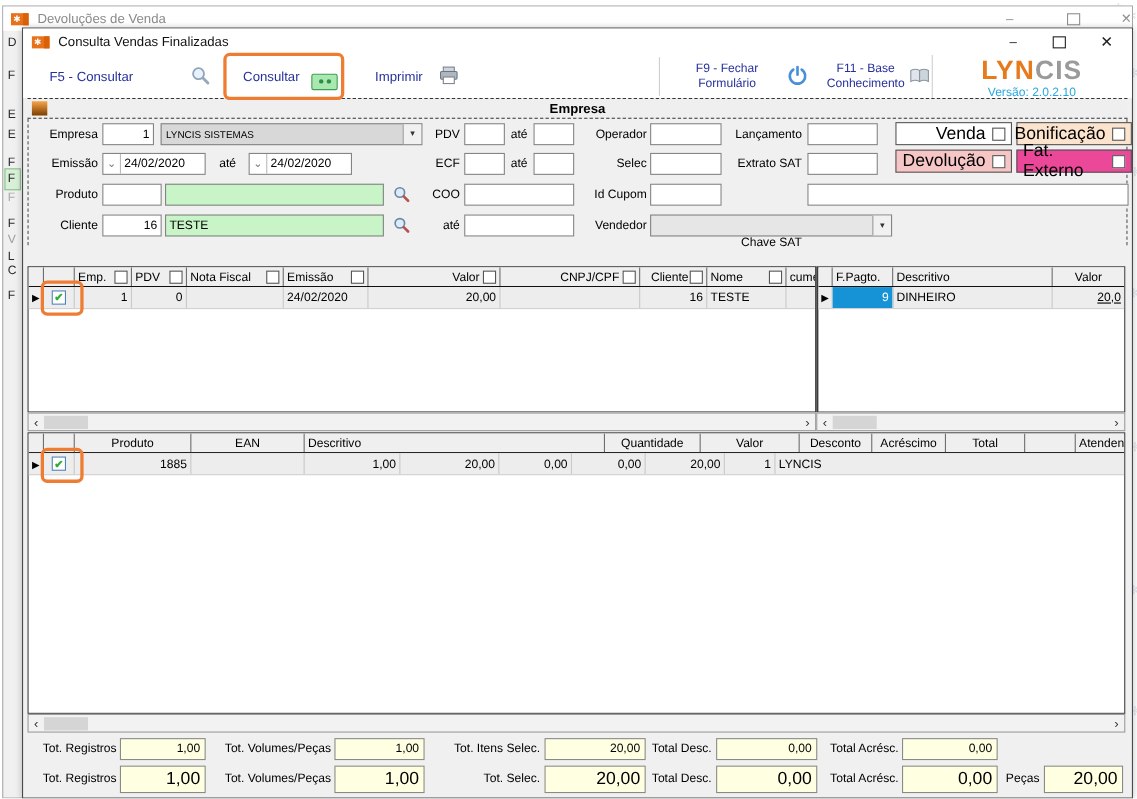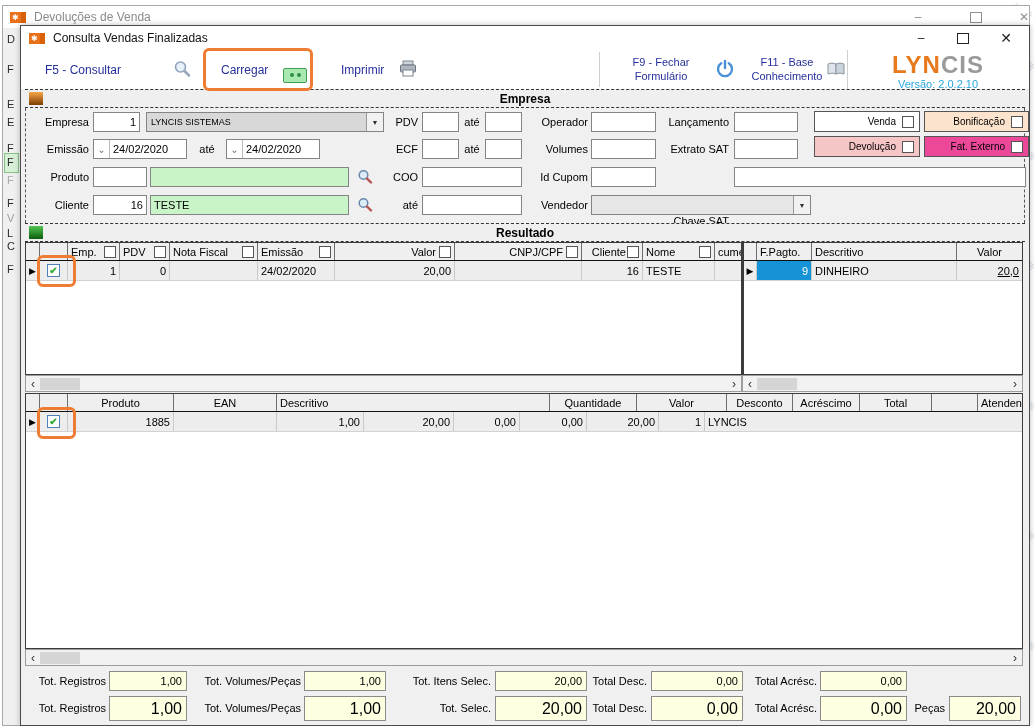--- a/index.html
+++ b/index.html
@@ -32,21 +32,21 @@
   .grad{position:absolute;left:4px;top:2px;width:14px;height:13px;}
   .groupside{position:absolute;left:4px;width:1000px;border-left:1px dashed #555;border-right:1px dashed #555;box-sizing:border-box;pointer-events:none;}
   
   .lbl{position:absolute;font-size:11px;display:flex;align-items:center;justify-content:flex-end;white-space:nowrap;height:20px;}
   .in{position:absolute;background:#fff;border:1px solid #848484;font-size:11px;display:flex;align-items:center;padding:0 3px;box-sizing:border-box;height:20px;}
   .num{justify-content:flex-end;}
   .green{background:#c8f4c8;}
   .combo{position:absolute;border:1px solid #848484;background:#d8d8d8;display:flex;align-items:center;box-sizing:border-box;height:20px;font-size:9px;padding-left:4px;}
   .combobtn{margin-left:auto;width:17px;height:100%;background:#f1f1f1;border-left:1px solid #999;display:flex;align-items:center;justify-content:center;font-size:7px;color:#333;box-sizing:border-box;}
   .datechev{width:15px;height:100%;border-right:1px solid #bbb;display:flex;align-items:center;justify-content:center;color:#777;font-size:10px;flex:none;}
-  .cbgroup{position:absolute;height:21px;border:1px solid #555;display:flex;align-items:center;justify-content:flex-end;gap:6px;font-size:10px;padding:0 5px;box-sizing:border-box;}
+  .cbgroup{position:absolute;height:21px;border:1px solid #555;display:flex;align-items:center;justify-content:flex-end;gap:6px;font-size:16px;padding:0 5px;box-sizing:border-box;}
   .cb{width:12px;height:12px;background:#fff;border:1px solid #555;box-sizing:border-box;flex:none;}
   .mag{position:absolute;width:17px;height:17px;}
   
   .grid{position:absolute;background:#fff;border:1px solid #3c3c3c;box-sizing:border-box;overflow:hidden;}
   .ghead{display:flex;height:18px;background:#efefef;border-bottom:1px solid #101010;box-sizing:border-box;}
   .ghead>div{border-right:1px solid #6e6e6e;box-sizing:border-box;font-size:11px;display:flex;align-items:center;padding:0 3px;gap:3px;flex:none;overflow:hidden;white-space:nowrap;}
   .grow{display:flex;height:19px;background:#ededed;border-bottom:1px solid #d2d2d2;}
   .grow>div{border-right:1px solid #c9c9c9;box-sizing:border-box;font-size:11px;display:flex;align-items:center;padding:0 3px;flex:none;overflow:hidden;white-space:nowrap;}
   .ar{justify-content:flex-end;}
   .ac{justify-content:center;}
@@ -121,21 +121,21 @@
     <span class="winbtn" style="left:975px;top:4px;color:#222;font-size:14px;">✕</span>
 
     <div class="toolbar">
       <span class="tbtxt navy" style="left:24px;">F5 - Consultar</span>
       <span class="abs" style="left:152px;top:10px;">
         <svg width="18" height="18" viewBox="0 0 18 18">
             <circle cx="7.5" cy="7" r="5" fill="#e9f1fa" stroke="#8fa3bd" stroke-width="1.6"></circle>
             <line x1="11.5" y1="11" x2="16" y2="15.5" stroke="#9aa7b8" stroke-width="2.6" stroke-linecap="round"></line>
           </svg>
       </span>
-      <span class="tbtxt navy" style="left:200px;">Carregar</span>
+      <span class="tbtxt navy" style="left:200px;">Consultar</span>
       <span class="abs" style="left:262px;top:13px;"><span class="money">
             <i></i>
             <i></i>
           </span></span>
       <span class="tbtxt navy" style="left:320px;">Imprimir</span>
       <span class="abs" style="left:378px;top:10px;">
         <svg width="18" height="17" viewBox="0 0 18 17">
             <rect x="4" y="1" width="10" height="4" fill="#cfd6dd" stroke="#7b858f"></rect>
             <rect x="1.5" y="5" width="15" height="7" rx="1" fill="#aeb6bf" stroke="#6d767f"></rect>
             <rect x="4" y="10" width="10" height="6" fill="#fff" stroke="#7b858f"></rect>
@@ -200,21 +200,21 @@
       </span>
     <span class="lbl" style="left:172px;top:113px;width:28px;justify-content:center;">até</span>
     <span class="in" style="left:205px;top:113px;width:94px;padding:0;">
         <span class="datechev">⌄</span>
         <span style="padding-left:3px;">24/02/2020</span>
       </span>
     <span class="lbl" style="left:371px;top:113px;width:26px;">ECF</span>
     <span class="in" style="left:401px;top:113px;width:37px;"></span>
     <span class="lbl" style="left:441px;top:113px;width:20px;justify-content:center;">até</span>
     <span class="in" style="left:464px;top:113px;width:37px;"></span>
-    <span class="lbl" style="left:495px;top:113px;width:72px;">Volumes</span>
+    <span class="lbl" style="left:495px;top:113px;width:72px;">Selec</span>
     <span class="in" style="left:570px;top:113px;width:65px;"></span>
     <span class="lbl" style="left:625px;top:113px;width:83px;">Extrato SAT</span>
     <span class="in" style="left:713px;top:113px;width:64px;"></span>
     <span class="cbgroup" style="left:793px;top:110px;width:106px;background:#f6c6c6;">
         <span>Devolução</span>
         <span class="cb"></span>
       </span>
     <span class="cbgroup" style="left:903px;top:110px;width:105px;background:#ec4899;">
         <span>Fat. Externo</span>
         <span class="cb"></span>
@@ -246,24 +246,20 @@
         </svg>
     </span>
     <span class="lbl" style="left:371px;top:169px;width:26px;">até</span>
     <span class="in" style="left:401px;top:169px;width:100px;"></span>
     <span class="lbl" style="left:495px;top:169px;width:72px;">Vendedor</span>
     <span class="combo" style="left:570px;top:169px;width:220px;background:#e6e6e6;">
         <span></span>
         <span class="combobtn">▼</span>
       </span>
 
-    <div class="hdrbar" style="top:197px;">
-      <span class="grad" style="background:linear-gradient(180deg,#52c552,#0b5e0b);"></span>
-      <span>Resultado</span>
-    </div>
 
     <div class="grid" style="left:4px;top:216px;width:717px;height:133px;">
       <div class="ghead">
         <div style="width:14px;"></div>
         <div style="width:28px;"></div>
         <div style="width:52px;justify-content:space-between;">
             <span>Emp.</span>
             <span class="cb"></span>
           </div>
         <div style="width:50px;justify-content:space-between;">

